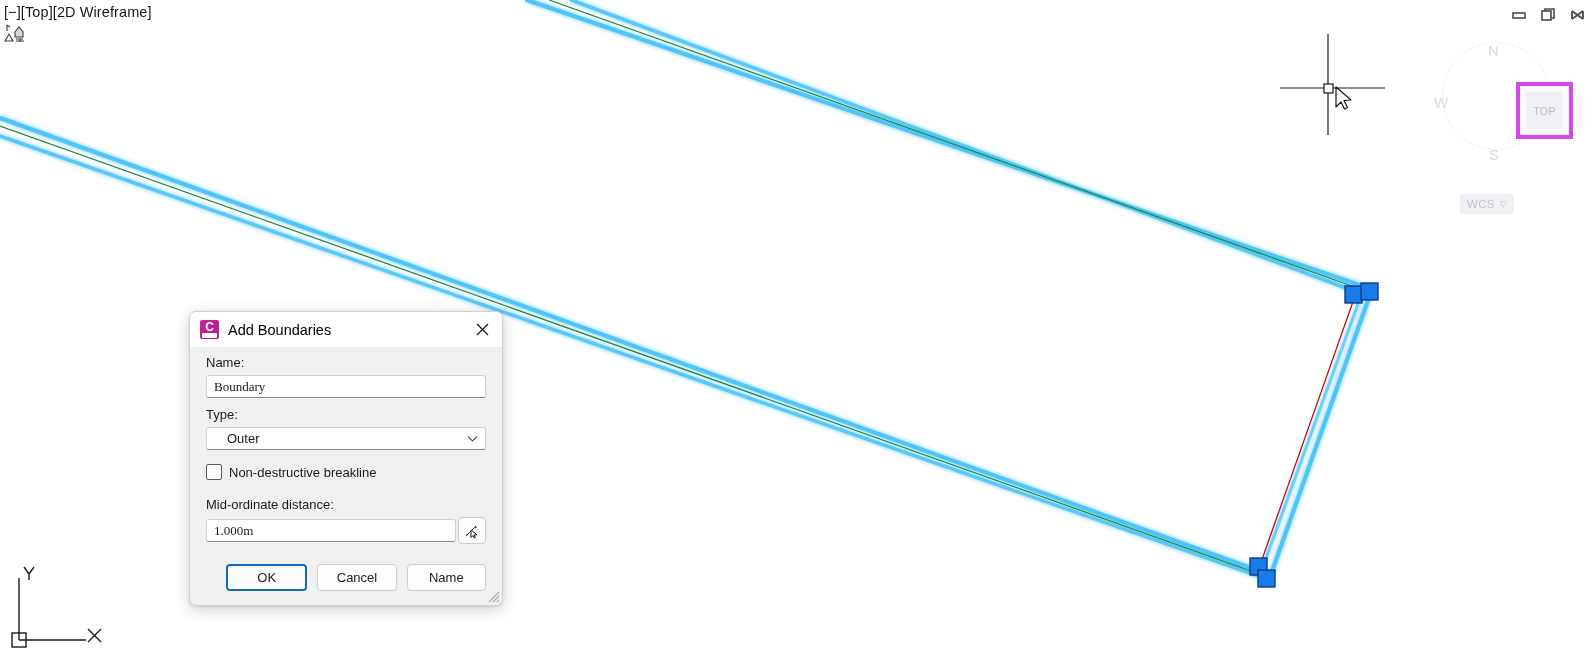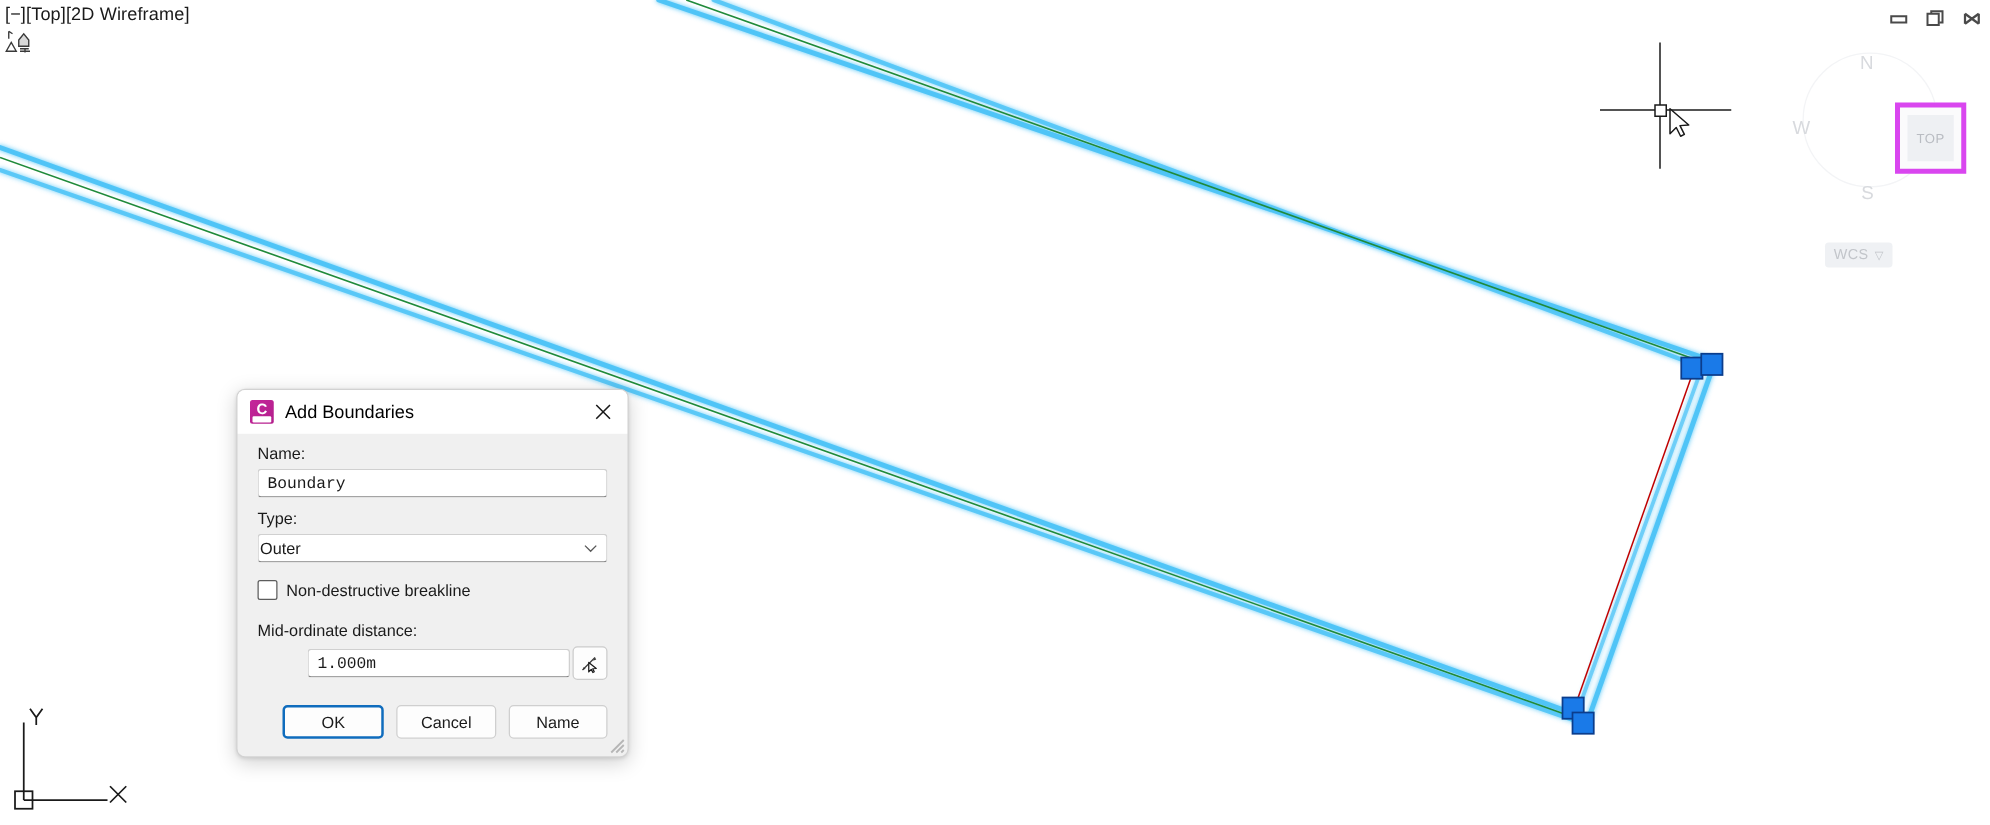--- a/index.html
+++ b/index.html
@@ -217,35 +217,35 @@
     width: 100%;
     box-sizing: border-box;
     height: 23px;
     background: #ffffff;
     border: 1px solid #d0d0d0;
     border-bottom: 1px solid #868686;
     border-radius: 3px;
     font-size: 13px;
     color: #1a1a1a;
     padding: 0 7px;
-    font-family: Liberation Mono, monospace;
+    font-family: Liberation Serif, serif;
     outline: none;
   }
 
   .combo {
     position: relative;
     width: 100%;
     height: 23px;
     background: #ffffff;
     border: 1px solid #d0d0d0;
     border-bottom: 1px solid #868686;
     border-radius: 3px;
     display: flex;
     align-items: center;
-    padding: 0 1px;
+    padding: 0 20px;
     box-sizing: border-box;
     cursor: pointer;
   }
   .combo-value { font-size: 13px; color: #1a1a1a; }
   .combo-arrow {
     position: absolute;
     right: 7px;
     top: 50%;
     transform: translateY(-50%);
     display: flex;
@@ -269,21 +269,20 @@
   .checkbox-label {
     font-size: 13px;
     color: #1a1a1a;
     margin-left: 7px;
   }
 
   .input-with-btn {
     display: flex;
     align-items: center;
     gap: 2px;
-    margin-left: 40px;
   }
   .input-with-btn .text-input { flex: 1; }
   .pick-btn {
     width: 26px;
     height: 25px;
     background: #fdfdfd;
     border: 1px solid #cccccc;
     border-radius: 4px;
     display: flex;
     align-items: center;

